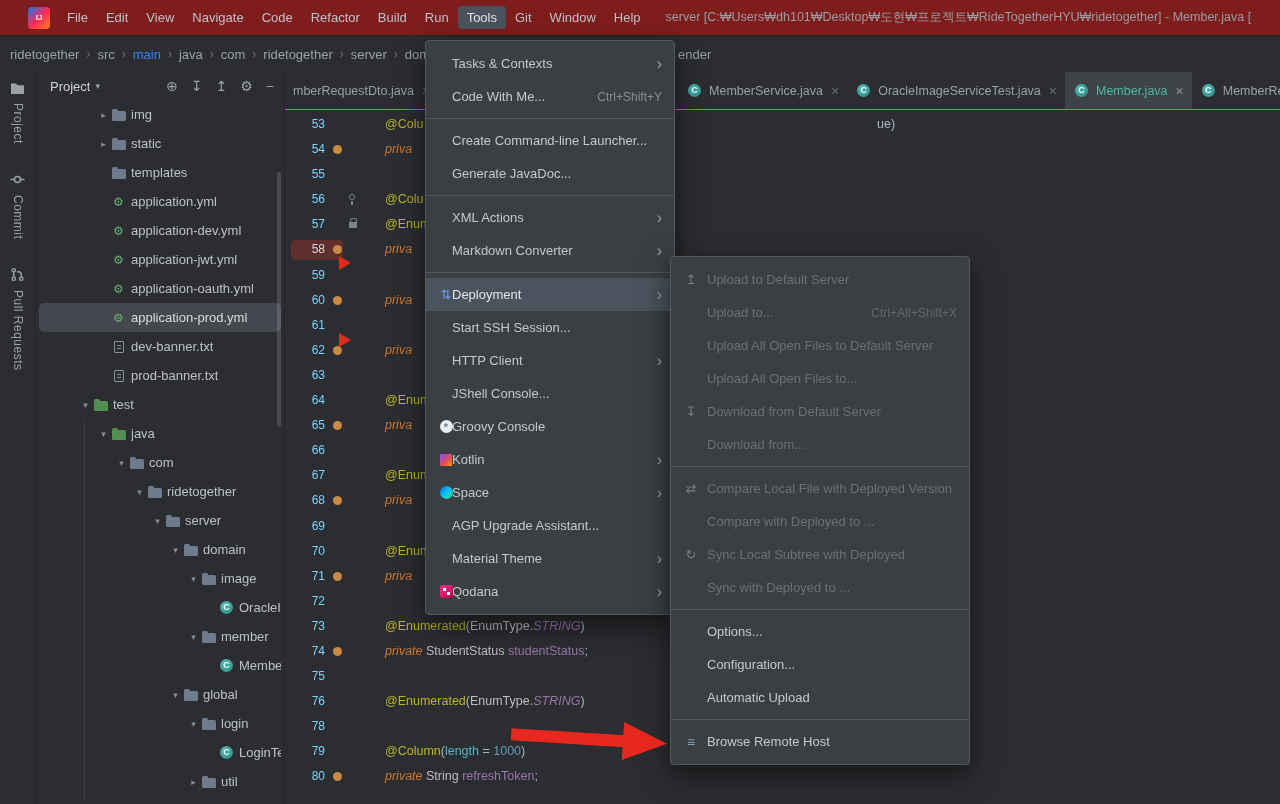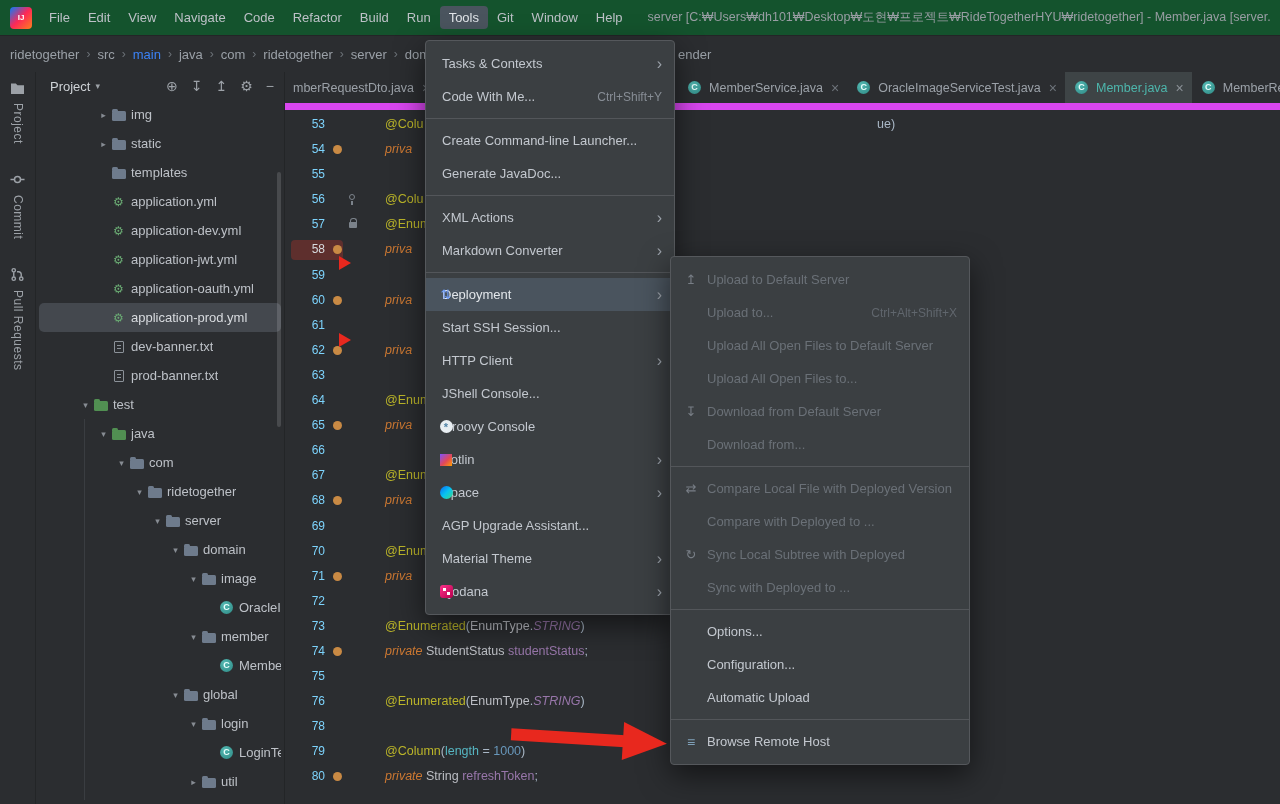--- a/index.html
+++ b/index.html
@@ -1,20 +1,20 @@
 <!DOCTYPE html>
 <html><head>
 <meta charset="utf-8">
 <style>
   *{margin:0;padding:0;box-sizing:border-box;font-family:"Liberation Sans",sans-serif;}
   html,body{width:1280px;height:804px;overflow:hidden;}
   body{position:relative;background:#2b2d30;color:#bcc0c6;}
 
   
-  .menubar{position:absolute;left:0;top:0;width:100%;height:36px;display:flex;align-items:center;padding:0 10px;background:#14532d;border-bottom:1px solid #232527;z-index:10;}
+  .menubar{position:absolute;left:0;top:0;width:100%;height:36px;display:flex;align-items:center;padding:0 28px;background:#7f1d1d;border-bottom:1px solid #232527;z-index:10;}
   .logo{width:22px;height:22px;border-radius:4px;margin-right:8px;flex:none;background:linear-gradient(135deg,#087cfa,#fe2857 50%,#fc801d);color:#fff;font-size:8px;font-weight:bold;display:flex;align-items:center;justify-content:center;}
   .mb-items{display:flex;align-items:center;}
   .mb-item{padding:4px 9px;border-radius:4px;font-size:13px;color:#bdc1c7;white-space:nowrap;}
   .mb-item.active{background:#4a545e;color:#e0e4e8;}
   .win-title{margin-left:16px;color:#989da3;font-size:12.5px;white-space:nowrap;overflow:hidden;flex:1;}
 
   
   .crumbbar{position:absolute;left:0;top:36px;width:100%;height:36px;display:flex;align-items:center;padding-left:10px;}
   .bc{display:flex;align-items:center;gap:7px;}
   .bc-item{font-size:13px;color:#9aa0a7;white-space:nowrap;}
@@ -46,21 +46,21 @@
 
   
   .icon-folder{width:14px;height:10px;background:#6e7b8c;border-radius:1.5px;position:relative;margin-top:3px;}
   .icon-folder::before{content:"";position:absolute;left:0;top:-2.5px;width:6px;height:3px;background:inherit;border-radius:1.5px 1.5px 0 0;}
   .icon-folder.green{background:#518f52;}
   .yml-gear{color:#6aab73;font-size:12px;line-height:1;}
   .icon-txt{width:10px;height:12px;border:1px solid #8b9198;border-radius:1px;background:linear-gradient(#8b9198,#8b9198) 2px 3px/4px 1px no-repeat,linear-gradient(#8b9198,#8b9198) 2px 6px/4px 1px no-repeat;}
   .icon-class{width:13px;height:13px;border-radius:50%;background:radial-gradient(circle at 35% 30%,#54b8b2,#2e8a85);color:#eafffd;font-size:9px;font-weight:bold;text-align:center;line-height:13px;}
 
   
-  .tabbar{position:absolute;left:285px;top:72px;right:0;height:38px;display:flex;align-items:stretch;background:#2b2d30;border-bottom:7px solid #d946ef;}
+  .tabbar{position:absolute;left:285px;top:72px;right:0;height:38px;display:flex;align-items:stretch;background:#2b2d30;border-bottom:1px solid #d946ef;}
   .tab{display:flex;align-items:center;gap:6px;padding:0 8px;font-size:12.5px;color:#9ba1a8;white-space:nowrap;flex:none;}
   .tab:nth-child(2){margin-left:240px;}
   .tab.active{background:#3e4446;color:#4db6ac;}
   .tab-close{color:#6e747b;font-size:14px;margin-left:2px;}
   .tab.active .tab-close{color:#8a9096;}
 
   
   .code{position:absolute;left:285px;top:110px;right:0;bottom:0;background:#2b2d30;font-family:"DejaVu Sans Mono","Liberation Mono",monospace;font-size:12.5px;padding-top:2px;overflow:hidden;}
   .line{height:25.1px;position:relative;}
   .lnum{position:absolute;left:0;top:0;width:40px;text-align:right;line-height:25.1px;color:#7dd3fc;font-size:12px;font-family:inherit;}
@@ -80,21 +80,21 @@
   .tk-field{color:#9876aa}
   .tk-const{color:#9876aa;font-style:italic}
   .tk-num{color:#6897bb}
   .tk-param{color:#56b6c2}
   .tk-plain{color:#a9b7c6}
 
   
   .popup{position:absolute;background:#3b3f42;border:1px solid #55585c;border-radius:4px;box-shadow:0 10px 30px rgba(0,0,0,.55);padding:6px 0;z-index:40;}
   .tools-popup{left:425px;top:40px;width:250px;}
   .deploy-popup{left:670px;top:256px;width:300px;z-index:45;}
-  .menu-row{height:33px;display:flex;align-items:center;padding:0 12px 0 16px;position:relative;font-size:13px;color:#c3c8cf;}
+  .menu-row{height:33px;display:flex;align-items:center;padding:0 12px 0 26px;position:relative;font-size:13px;color:#c3c8cf;}
   .deploy-popup .menu-row{padding-left:36px;}
   .menu-row.selected{background:#4a545e;color:#e2e6ea;}
   .menu-row.disabled{color:#6a7077;}
   .mi-label{flex:1;white-space:nowrap;overflow:hidden;}
   .mi-shortcut{color:#878d95;font-size:12px;margin-left:12px;}
   .menu-row.disabled .mi-shortcut{color:#60666d;}
   .mi-arrow{color:#9aa0a8;font-size:16px;margin-left:10px;line-height:1;}
   .mi-icon{position:absolute;left:11px;width:18px;display:flex;justify-content:center;align-items:center;}
   .menu-sep{height:1px;background:#53565a;margin:5px 0;}
   .mi-deploy{color:#6e9bf5;font-size:13px;}

